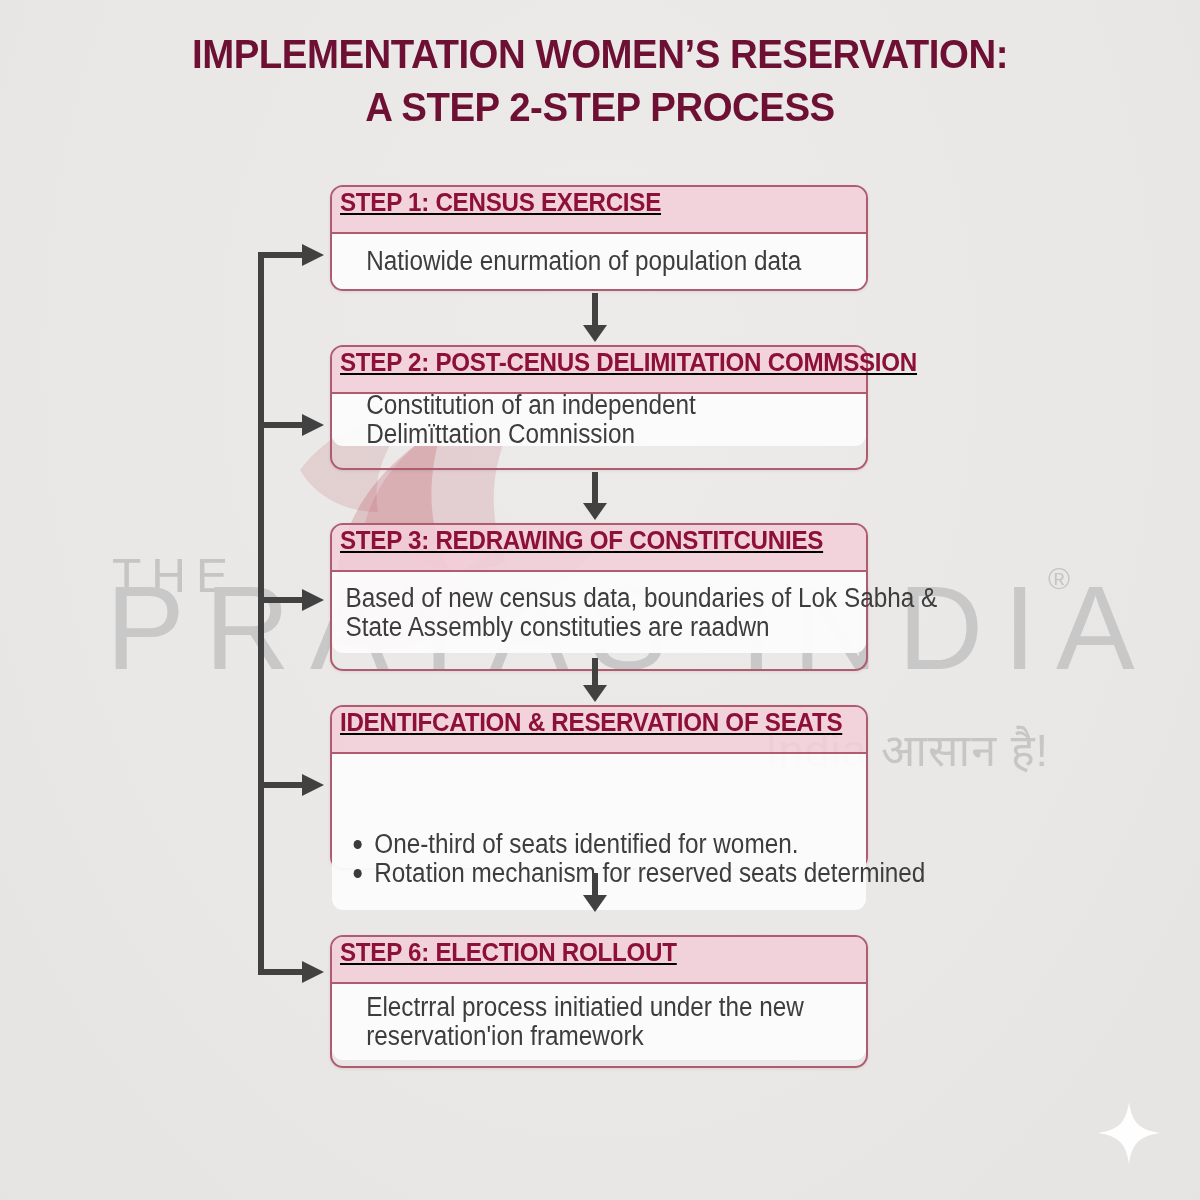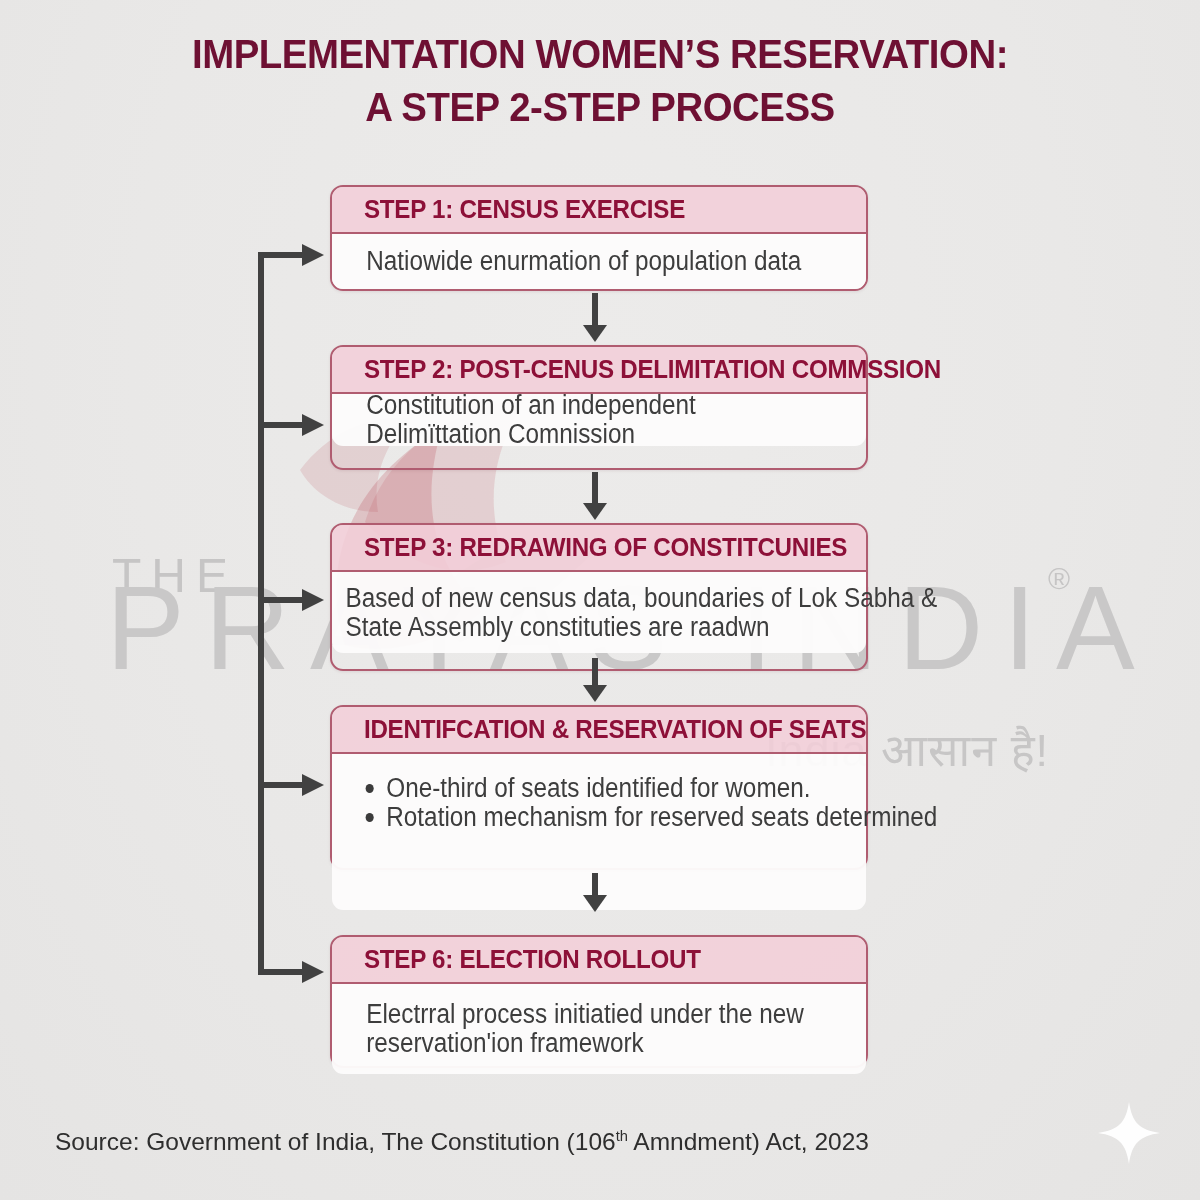--- a/index.html
+++ b/index.html
@@ -21,25 +21,25 @@
   .wm-reg{top:562px;left:1048px;font-size:30px;}
   .wm-tag{top:718px;left:765px;font-size:45px;letter-spacing:1px;color:#c7c6c6;}
   
   .stepbox{
     position:absolute;left:330px;width:538px;
     border:2px solid #b05c70;border-radius:13px;
     box-shadow:0 1px 3px rgba(90,30,45,.10);
     box-sizing:border-box;
   }
   .step-header{
-    height:45px;display:flex;align-items:center;
+    height:45px;display:flex;
     background:rgba(242,206,216,.88);
     border-bottom:2px solid #b05c70;
     border-radius:11px 11px 0 0;
-    padding-left:32px;white-space:nowrap;overflow:visible;
+    padding-left:8px;white-space:nowrap;overflow:visible;text-decoration:underline;
   }
   .htext{
     display:inline-block;transform:scaleX(.93);transform-origin:0 50%;
     color:#8d1038;font-weight:bold;font-size:26px;letter-spacing:-0.3px;
   }
   .step-body{
     background:rgba(252,251,251,.97);
     border-radius:0 0 11px 11px;
     display:flex;flex-direction:column;justify-content:center;
     color:#3d3d3d;font-size:27px;line-height:29px;
@@ -102,37 +102,37 @@
     <div class="step-body tight" style="height:81px">
       <span class="bline">Based of new census data, boundaries of Lok Sabha &amp;</span>
       <span class="bline">State Assembly constituties are raadwn</span>
     </div>
   </div>
 
   <div class="stepbox" style="top:705px;height:165px">
     <div class="step-header">
       <span class="htext">IDENTIFCATION &amp; RESERVATION OF SEATS</span>
     </div>
-    <div class="step-body" style="height:114px;justify-content:flex-start;padding:20px 0 22px 12px">
+    <div class="step-body" style="height:114px;justify-content:flex-end;padding:20px 0 22px 0">
       <span class="brow">
         <span class="dot"></span>
         <span>One-third of seats identified for women.</span>
       </span>
       <span class="brow">
         <span class="dot"></span>
         <span>Rotation mechanism for reserved seats determined</span>
       </span>
     </div>
   </div>
 
   <div class="stepbox" style="top:935px;height:133px">
     <div class="step-header">
       <span class="htext">STEP 6: ELECTION ROLLOUT</span>
     </div>
-    <div class="step-body" style="height:90px">
+    <div class="step-body" style="height:76px">
       <span class="bline">Electrral process initiatied under the new</span>
       <span class="bline">reservation'ion framework</span>
     </div>
   </div>
 
   <svg class="layer" width="1200" height="1200" viewBox="0 0 1200 1200">
     <g stroke="#414141" stroke-width="6" fill="none">
       <path d="M306 255 H261 V972 H306"></path>
       <path d="M261 425 H306"></path>
       <path d="M261 600 H306"></path>
@@ -148,21 +148,18 @@
       <polygon points="324,600 302,589 302,611"></polygon>
       <polygon points="324,785 302,774 302,796"></polygon>
       <polygon points="324,972 302,961 302,983"></polygon>
       <polygon points="595,342 583,325 607,325"></polygon>
       <polygon points="595,520 583,503 607,503"></polygon>
       <polygon points="595,702 583,685 607,685"></polygon>
       <polygon points="595,912 583,895 607,895"></polygon>
     </g>
   </svg>
 
-  <div class="source">
-    <span>Source: Government of India, The Constitution (106</span><sup>th</sup><span> Amndment) Act, 2023</span>
-  </div>
 
   <svg class="layer" style="top:1100px;left:1096px" width="66" height="66" viewBox="0 0 64 64">
     <path d="M32 2 C35 22 42 29 62 32 C42 35 35 42 32 62 C29 42 22 35 2 32 C22 29 29 22 32 2 Z" fill="#ffffff" opacity="0.95"></path>
   </svg>
 
 </div>
 
 </body></html>

